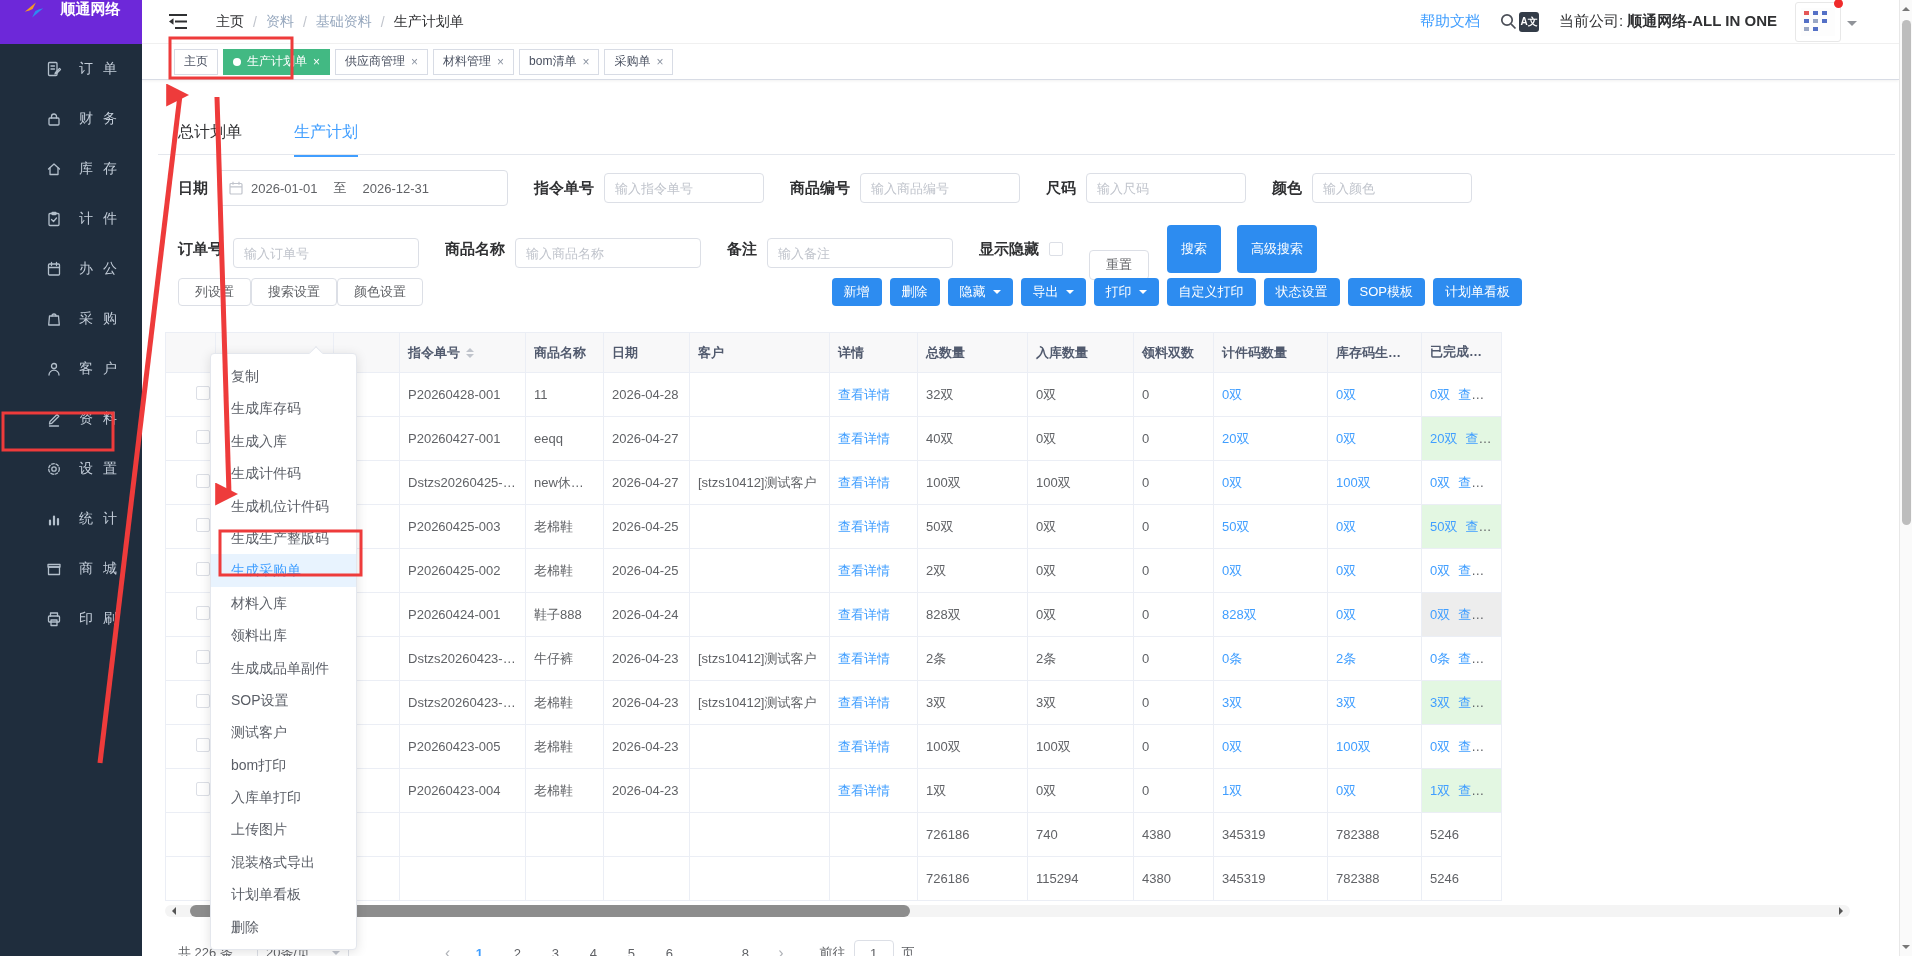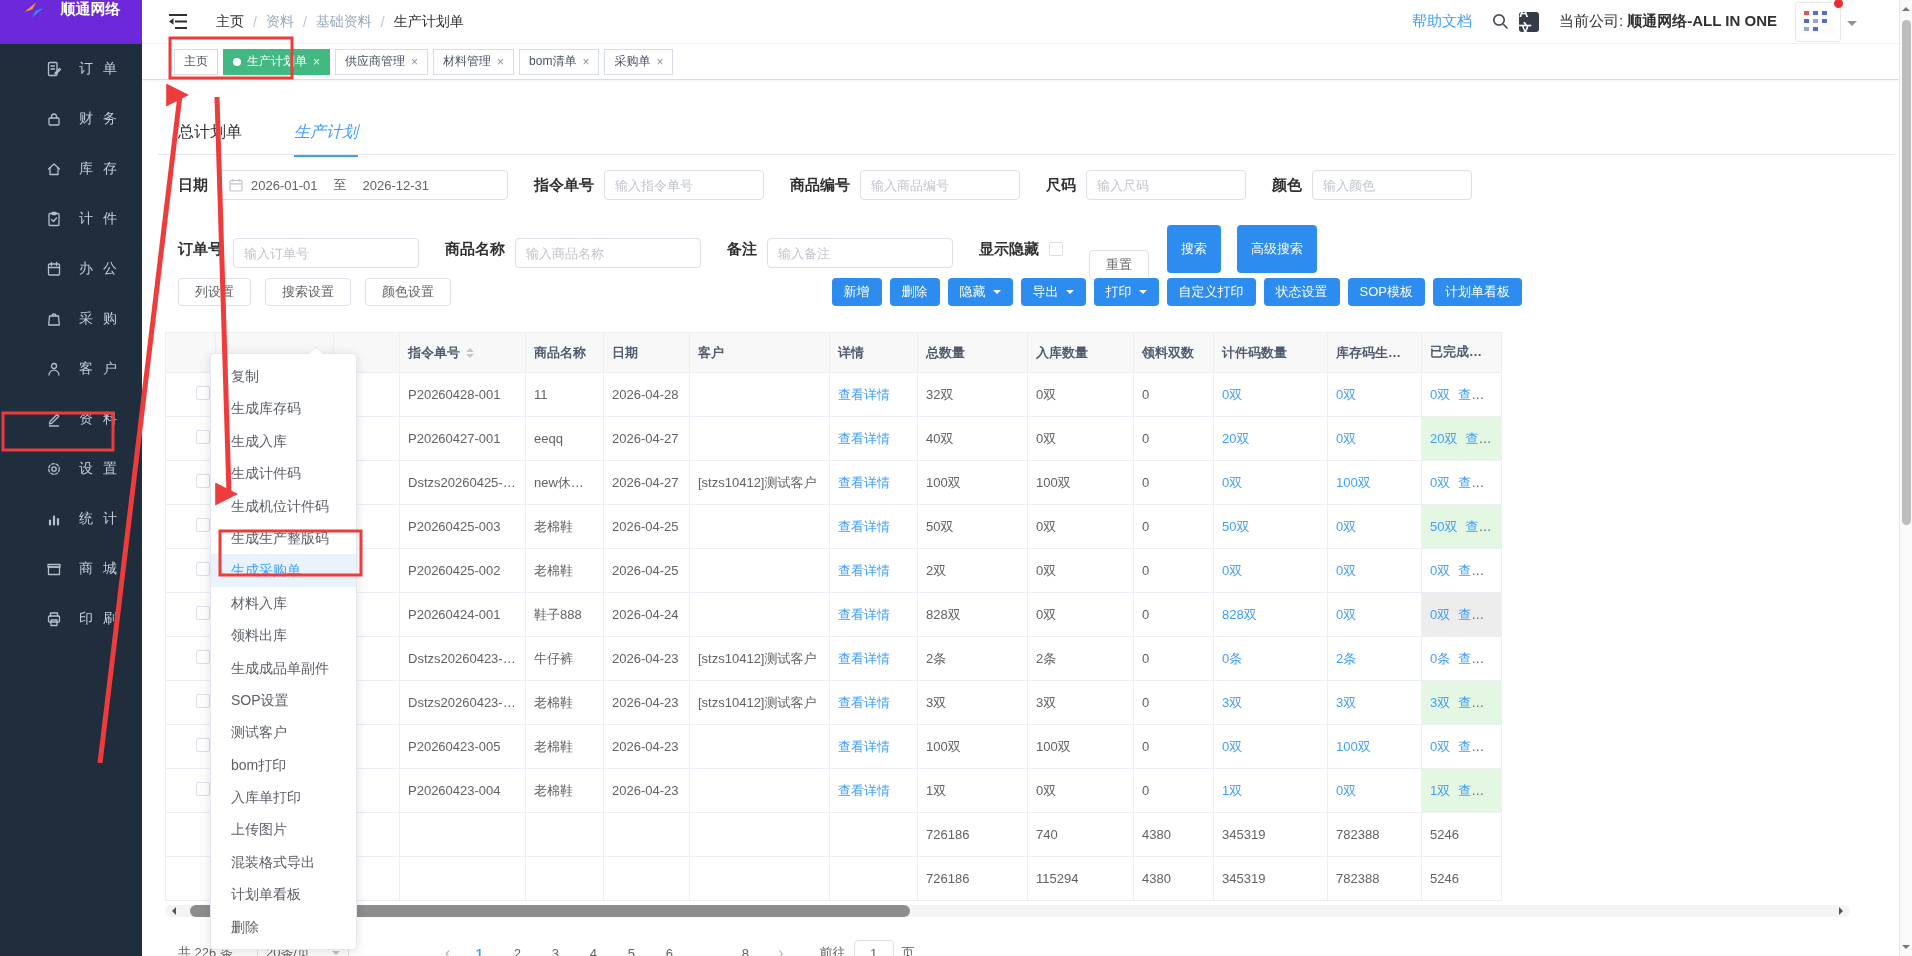--- a/index.html
+++ b/index.html
@@ -19,62 +19,62 @@
   
   .topbar{position:absolute;left:142px;top:0;height:44px;width:1757px;background:#fff;display:flex;align-items:center;border-bottom:1px solid #f2f2f2;z-index:5;}
   .collapse{margin-left:26px;cursor:pointer;display:inline-flex;}
   .breadcrumb{margin-left:28px;font-size:14px;display:flex;align-items:center;}
   .bc-sep{color:#c0c4cc;margin:0 9px;}
   .bc-dark{color:#303133;cursor:pointer;}
   .bc-gray{color:#97a8be;cursor:pointer;}
   .topbar-right{position:absolute;right:42px;display:flex;align-items:center;}
   .help{color:var(--link);font-size:15px;cursor:pointer;text-decoration:none;}
   .tsearch{margin-left:20px;cursor:pointer;display:inline-flex;}
-  .trans{margin-left:10px;width:20px;height:20px;background:#333c48;color:#fff;border-radius:3px;font-size:13px;font-weight:bold;display:inline-flex;align-items:center;justify-content:center;cursor:pointer;}
+  .trans{margin-left:2px;width:20px;height:20px;background:#333c48;color:#fff;border-radius:3px;font-size:10px;font-weight:bold;display:inline-flex;align-items:center;justify-content:center;cursor:pointer;}
   .company{margin-left:20px;font-size:15px;color:#303133;}
   .company b{margin-left:4px;}
   .avatar{margin-left:18px;width:46px;height:40px;border:1px solid #e8e8e8;border-radius:3px;background:#fff;position:relative;cursor:pointer;display:inline-flex;align-items:center;justify-content:center;}
   .notif-dot{position:absolute;right:-3px;top:-4px;width:9px;height:9px;border-radius:50%;background:#f02b2b;}
   .ucaret{margin-left:6px;width:0;height:0;border:5px solid transparent;border-top-color:#909399;margin-top:8px;cursor:pointer;}
 
   
   .tagsbar{position:absolute;left:142px;top:44px;width:1757px;height:36px;background:#fff;border-bottom:1px solid #d8dce5;box-shadow:0 1px 3px rgba(0,0,0,.06);display:flex;align-items:center;padding-left:32px;z-index:5;}
   .tag{display:inline-flex;align-items:center;height:26px;padding:0 9px;border:1px solid #d8dce5;background:#fff;color:#495060;font-size:12px;margin-right:5px;cursor:pointer;white-space:nowrap;}
   .tag .dot{width:8px;height:8px;border-radius:50%;background:#fff;margin-right:6px;}
   .tag.active{background:var(--green);border-color:var(--green);color:#fff;}
   .tag .tclose{margin-left:6px;font-size:12px;color:#8b93a1;line-height:1;}
   .tag.active .tclose{color:#fff;}
 
   
   .subtabs{position:absolute;left:178px;top:122px;z-index:4;display:flex;}
   .subtab{font-size:16px;color:#303133;margin-right:52px;padding-bottom:12px;cursor:pointer;}
-  .subtab.active{color:var(--link);border-bottom:2px solid var(--link);font-style:italic;}
+  .subtab.active{color:var(--link);border-bottom:2px solid var(--link);}
   .subtab-line{position:absolute;left:158px;top:154px;width:1737px;border-bottom:1px solid #e4e7ed;}
 
   
   .filter-row{position:absolute;left:178px;display:flex;align-items:center;z-index:4;}
   .row1{top:170px;}
   .row2{top:218px;}
   .flabel{font-size:15px;font-weight:bold;color:#303133;margin-right:10px;white-space:nowrap;}
   .fitem{display:flex;align-items:center;margin-right:26px;}
   .tinput{height:30px;border:1px solid var(--border);border-radius:4px;padding:0 10px;font-size:13px;color:#606266;font-family:inherit;outline:none;}
   .tinput::placeholder{color:#c0c4cc;}
   .w160{width:160px;} .w186{width:186px;margin-top:8px;}
-  .datebox{width:290px;height:30px;border:1px solid var(--border);border-radius:4px;display:flex;align-items:center;padding:0 10px;font-size:13px;color:#606266;cursor:pointer;}
+  .datebox{width:290px;height:36px;border:1px solid var(--border);border-radius:4px;display:flex;align-items:center;padding:0 10px;font-size:13px;color:#606266;cursor:pointer;}
   .datebox .dsep{margin:0 16px;color:#606266;}
   .datebox .dval{flex:0 0 auto;}
   .calicon{margin-right:8px;display:inline-flex;}
   .cb{width:14px;height:14px;border:1px solid var(--border);border-radius:2px;background:#fff;display:inline-block;cursor:pointer;}
   .btn-plain{height:30px;padding:0 16px;border:1px solid var(--border);border-radius:4px;background:#fff;color:#606266;font-size:13px;font-family:inherit;cursor:pointer;white-space:nowrap;}
   .btn-primary{height:48px;padding:0 14px;border:none;border-radius:4px;background:var(--primary);color:#fff;font-size:13px;font-family:inherit;cursor:pointer;display:inline-flex;align-items:center;white-space:nowrap;}
   .bcaret{width:0;height:0;border:4px solid transparent;border-top-color:#fff;margin-left:7px;margin-top:4px;}
 
   
   .toolbar{position:absolute;left:178px;top:278px;width:1344px;display:flex;justify-content:space-between;z-index:4;}
-  .toolbar-left .btn-plain{height:28px;margin-right:14px;}
+  .toolbar-left .btn-plain{height:28px;}
   .toolbar-right{display:flex;gap:8px;}
   .toolbar-right .btn-primary{height:28px;padding:0 12px;}
 
   
   .gridwrap{position:absolute;left:165px;top:332px;z-index:3;}
   .grid{border-collapse:collapse;table-layout:fixed;width:1336px;font-size:13px;background:#fff;}
   .grid th,.grid td{border:1px solid var(--tborder);padding:0 8px;white-space:nowrap;overflow:hidden;text-overflow:ellipsis;text-align:left;}
   .grid th{height:40px;background:#f8f8f9;color:#515a6e;font-weight:bold;font-size:13px;}
   .grid td{height:44px;color:#606266;}
   .lnk{color:var(--link);cursor:pointer;}

